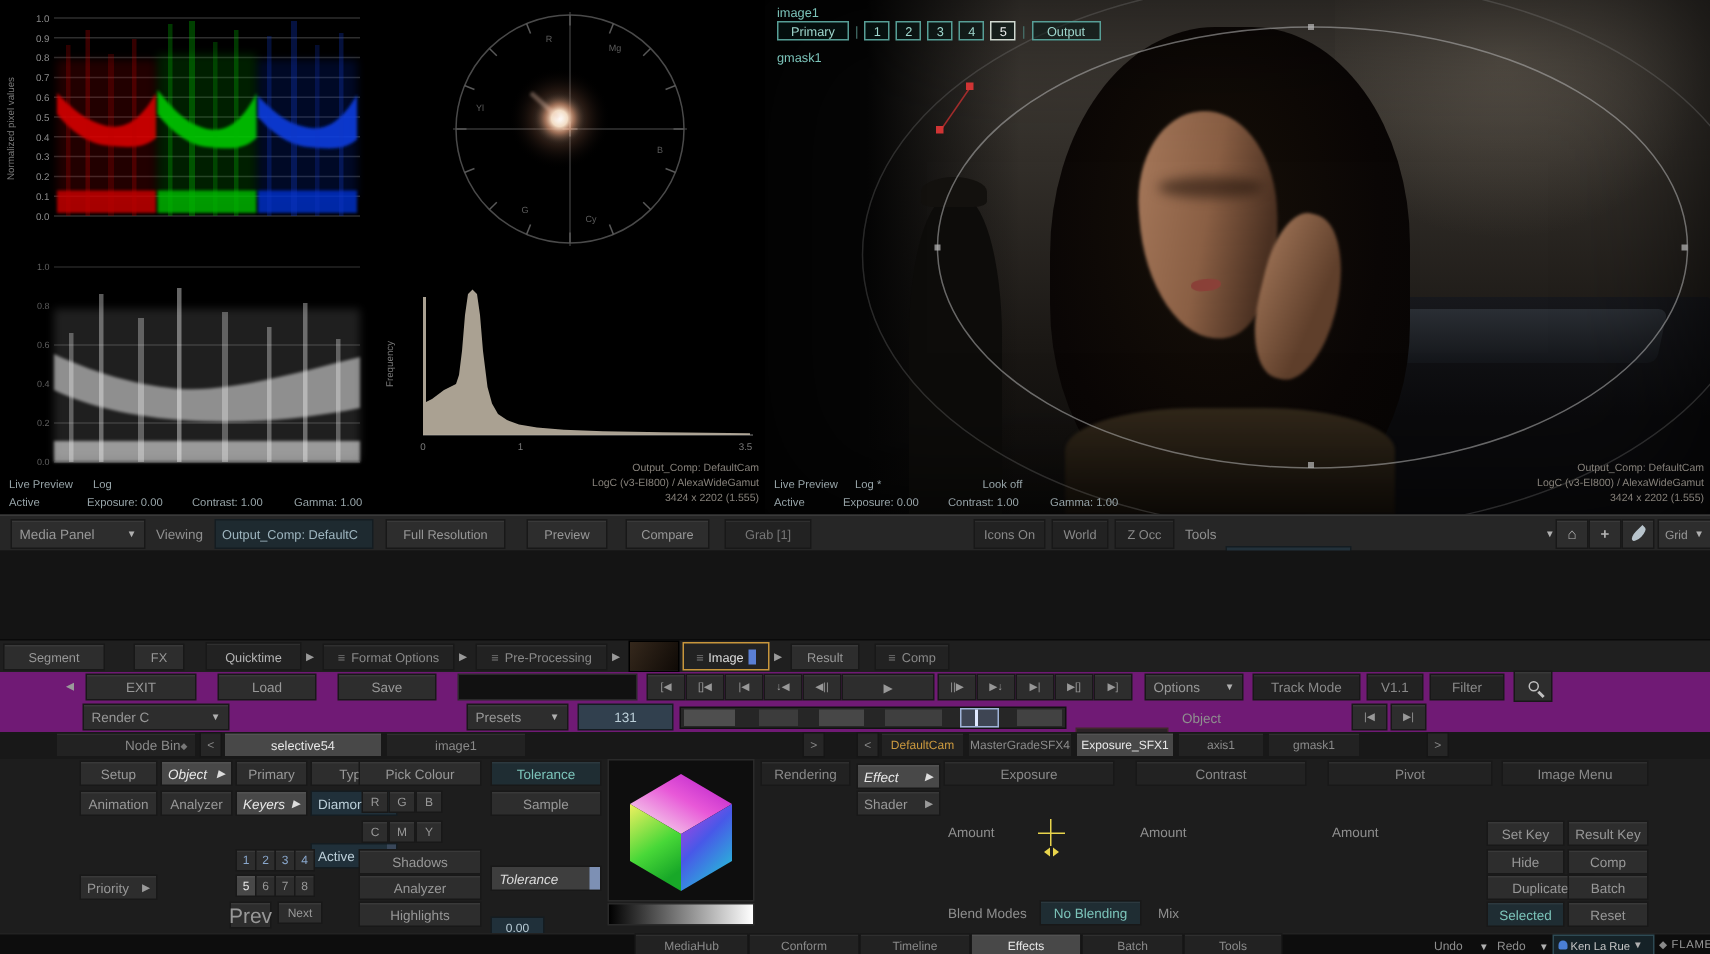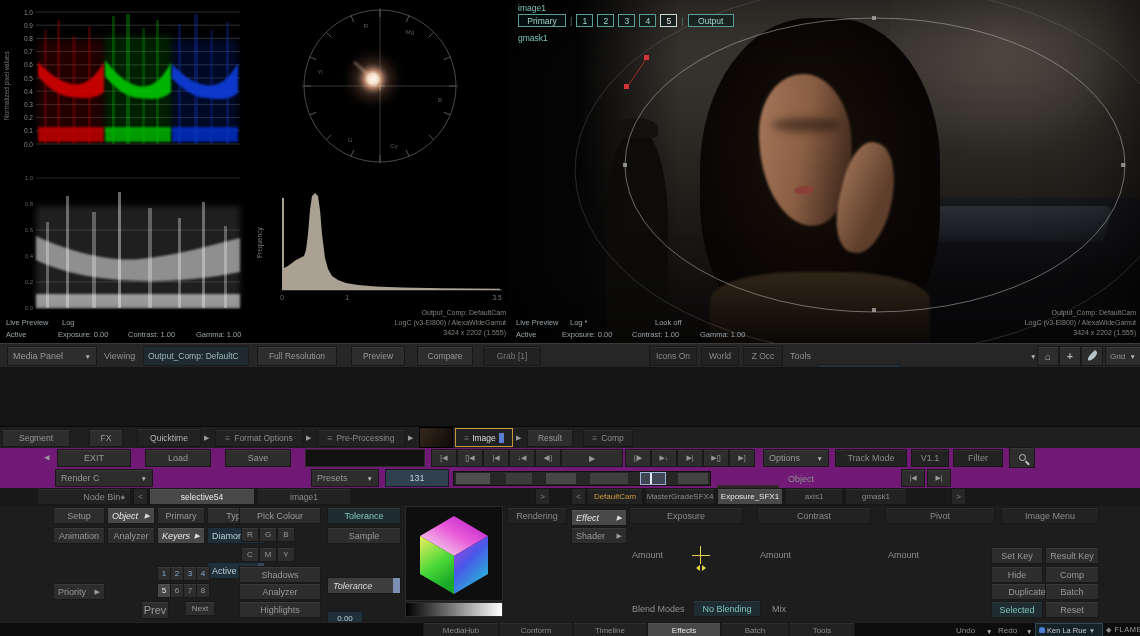--- a/index.html
+++ b/index.html
@@ -441,21 +441,21 @@
     <div class="abs fld left" style="left:208px;top:22px;width:56px;height:15px">Diamond</div>
     <div class="abs fld left cap" style="left:208px;top:42px;width:56px;height:15px">Active</div>
     <div class="abs btn" style="left:158px;top:61px;width:12px;height:13px;color:#89a7cc;font-size:8px">1</div>
     <div class="abs btn" style="left:171px;top:61px;width:12px;height:13px;color:#89a7cc;font-size:8px">2</div>
     <div class="abs btn" style="left:184px;top:61px;width:12px;height:13px;color:#89a7cc;font-size:8px">3</div>
     <div class="abs btn" style="left:197px;top:61px;width:12px;height:13px;color:#89a7cc;font-size:8px">4</div>
     <div class="abs btn on" style="left:158px;top:78px;width:12px;height:13px;font-size:8px">5</div>
     <div class="abs btn" style="left:171px;top:78px;width:12px;height:13px;font-size:8px">6</div>
     <div class="abs btn" style="left:184px;top:78px;width:12px;height:13px;font-size:8px">7</div>
     <div class="abs btn" style="left:197px;top:78px;width:12px;height:13px;font-size:8px">8</div>
-    <div class="abs btn" style="left:142px;top:96px;width:26px;height:16px;font-size:11px">Prev</div>
+    <div class="abs btn" style="left:154px;top:96px;width:26px;height:16px;font-size:14px">Prev</div>
     <div class="abs btn" style="left:186px;top:96px;width:28px;height:13px;font-size:8px">Next</div>
     <div class="abs btn" style="left:54px;top:78px;width:50px;height:15px;justify-content:space-between;padding:0 4px">
       <span>Priority</span>
         <span class="arr">▶</span>
     </div>
 
     <div class="abs btn" style="left:240px;top:2px;width:80px;height:15px">Pick Colour</div>
     <div class="abs btn" style="left:242px;top:22px;width:16px;height:13px;font-size:8px">R</div>
     <div class="abs btn" style="left:260px;top:22px;width:16px;height:13px;font-size:8px">G</div>
     <div class="abs btn" style="left:278px;top:22px;width:16px;height:13px;font-size:8px">B</div>

